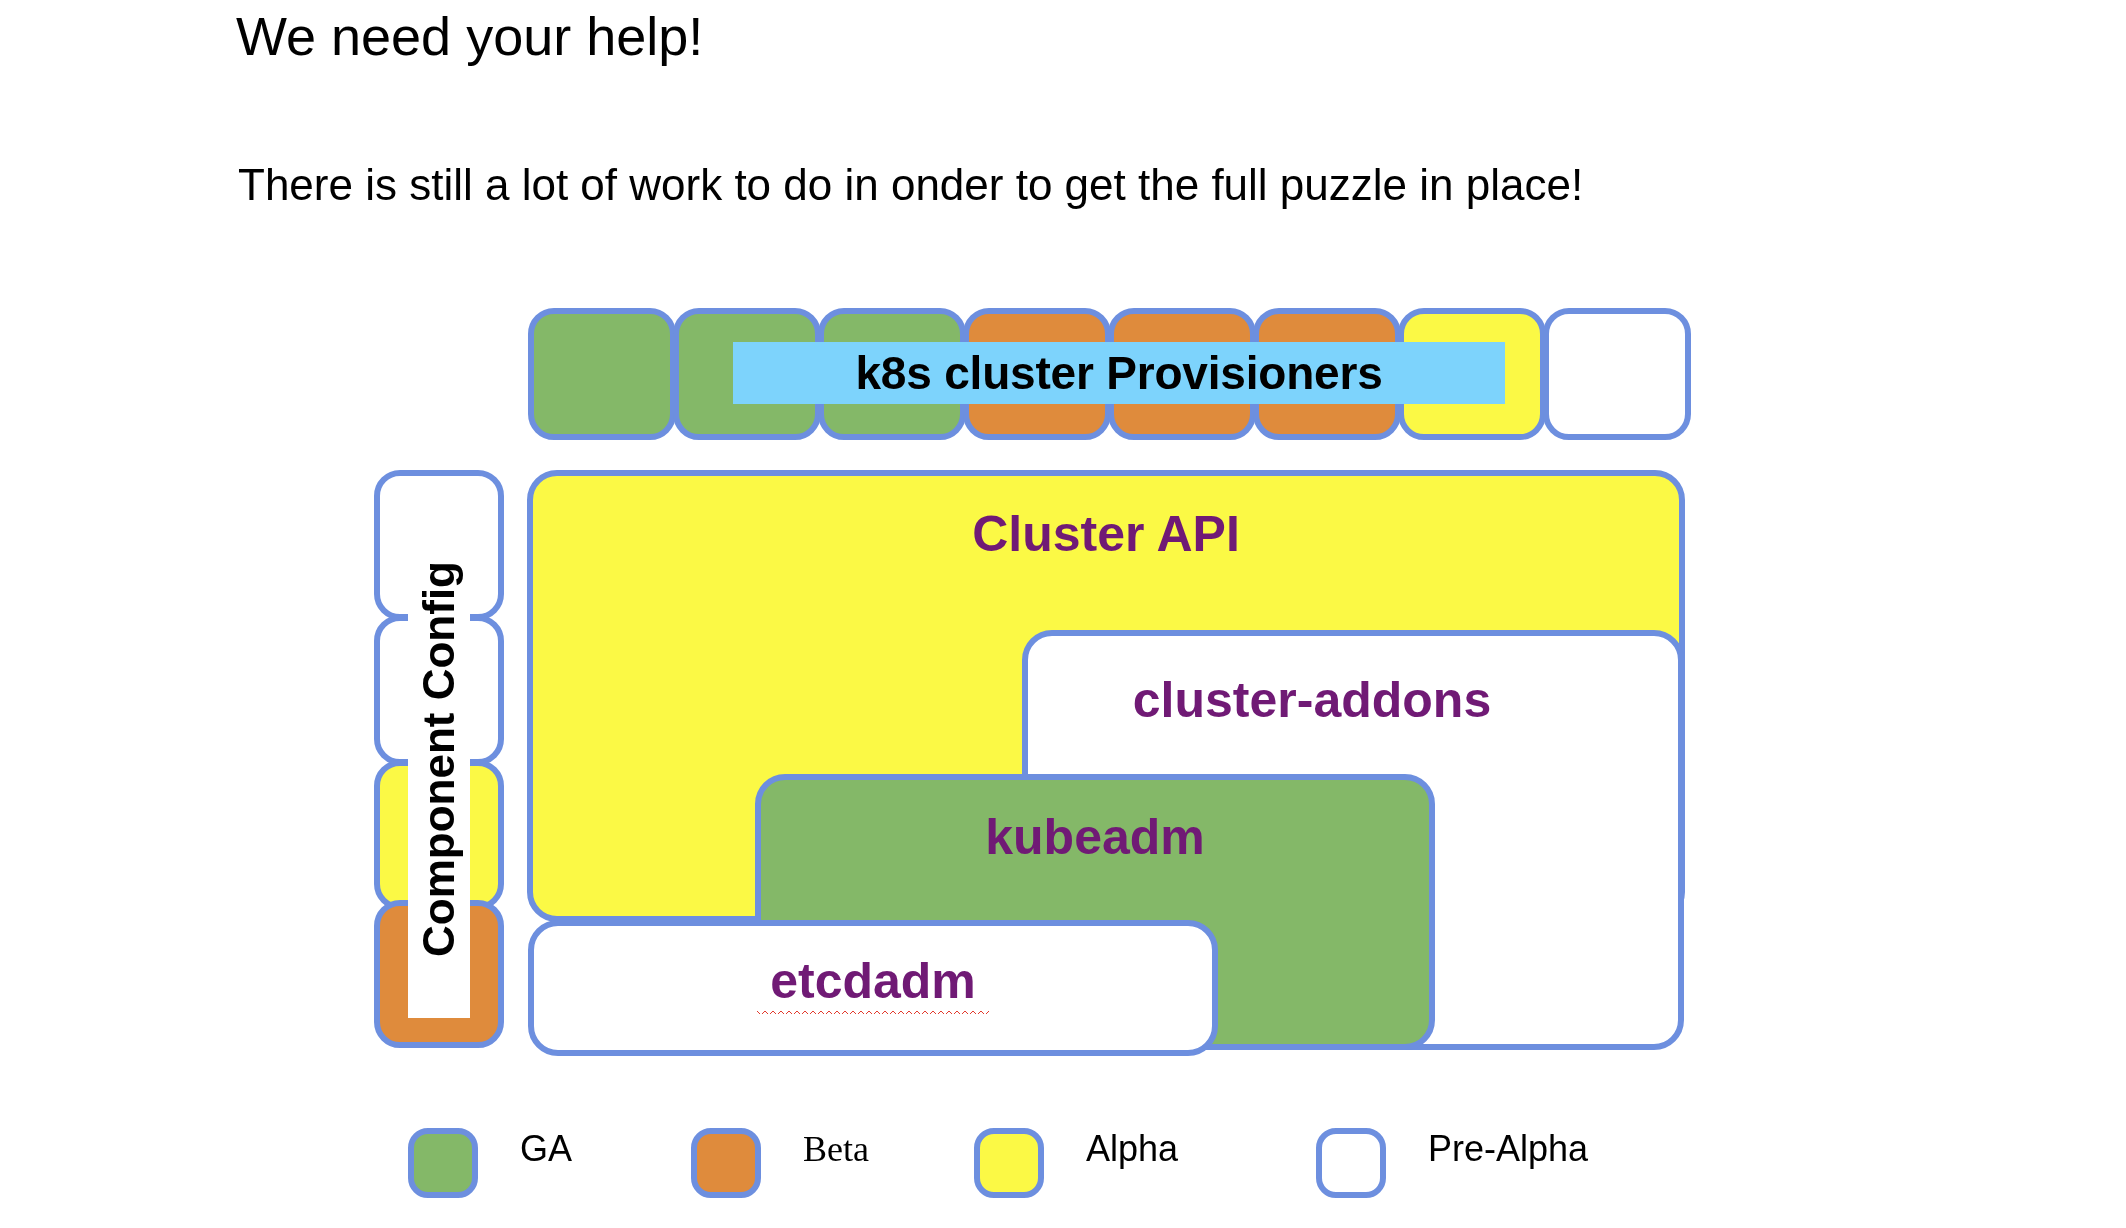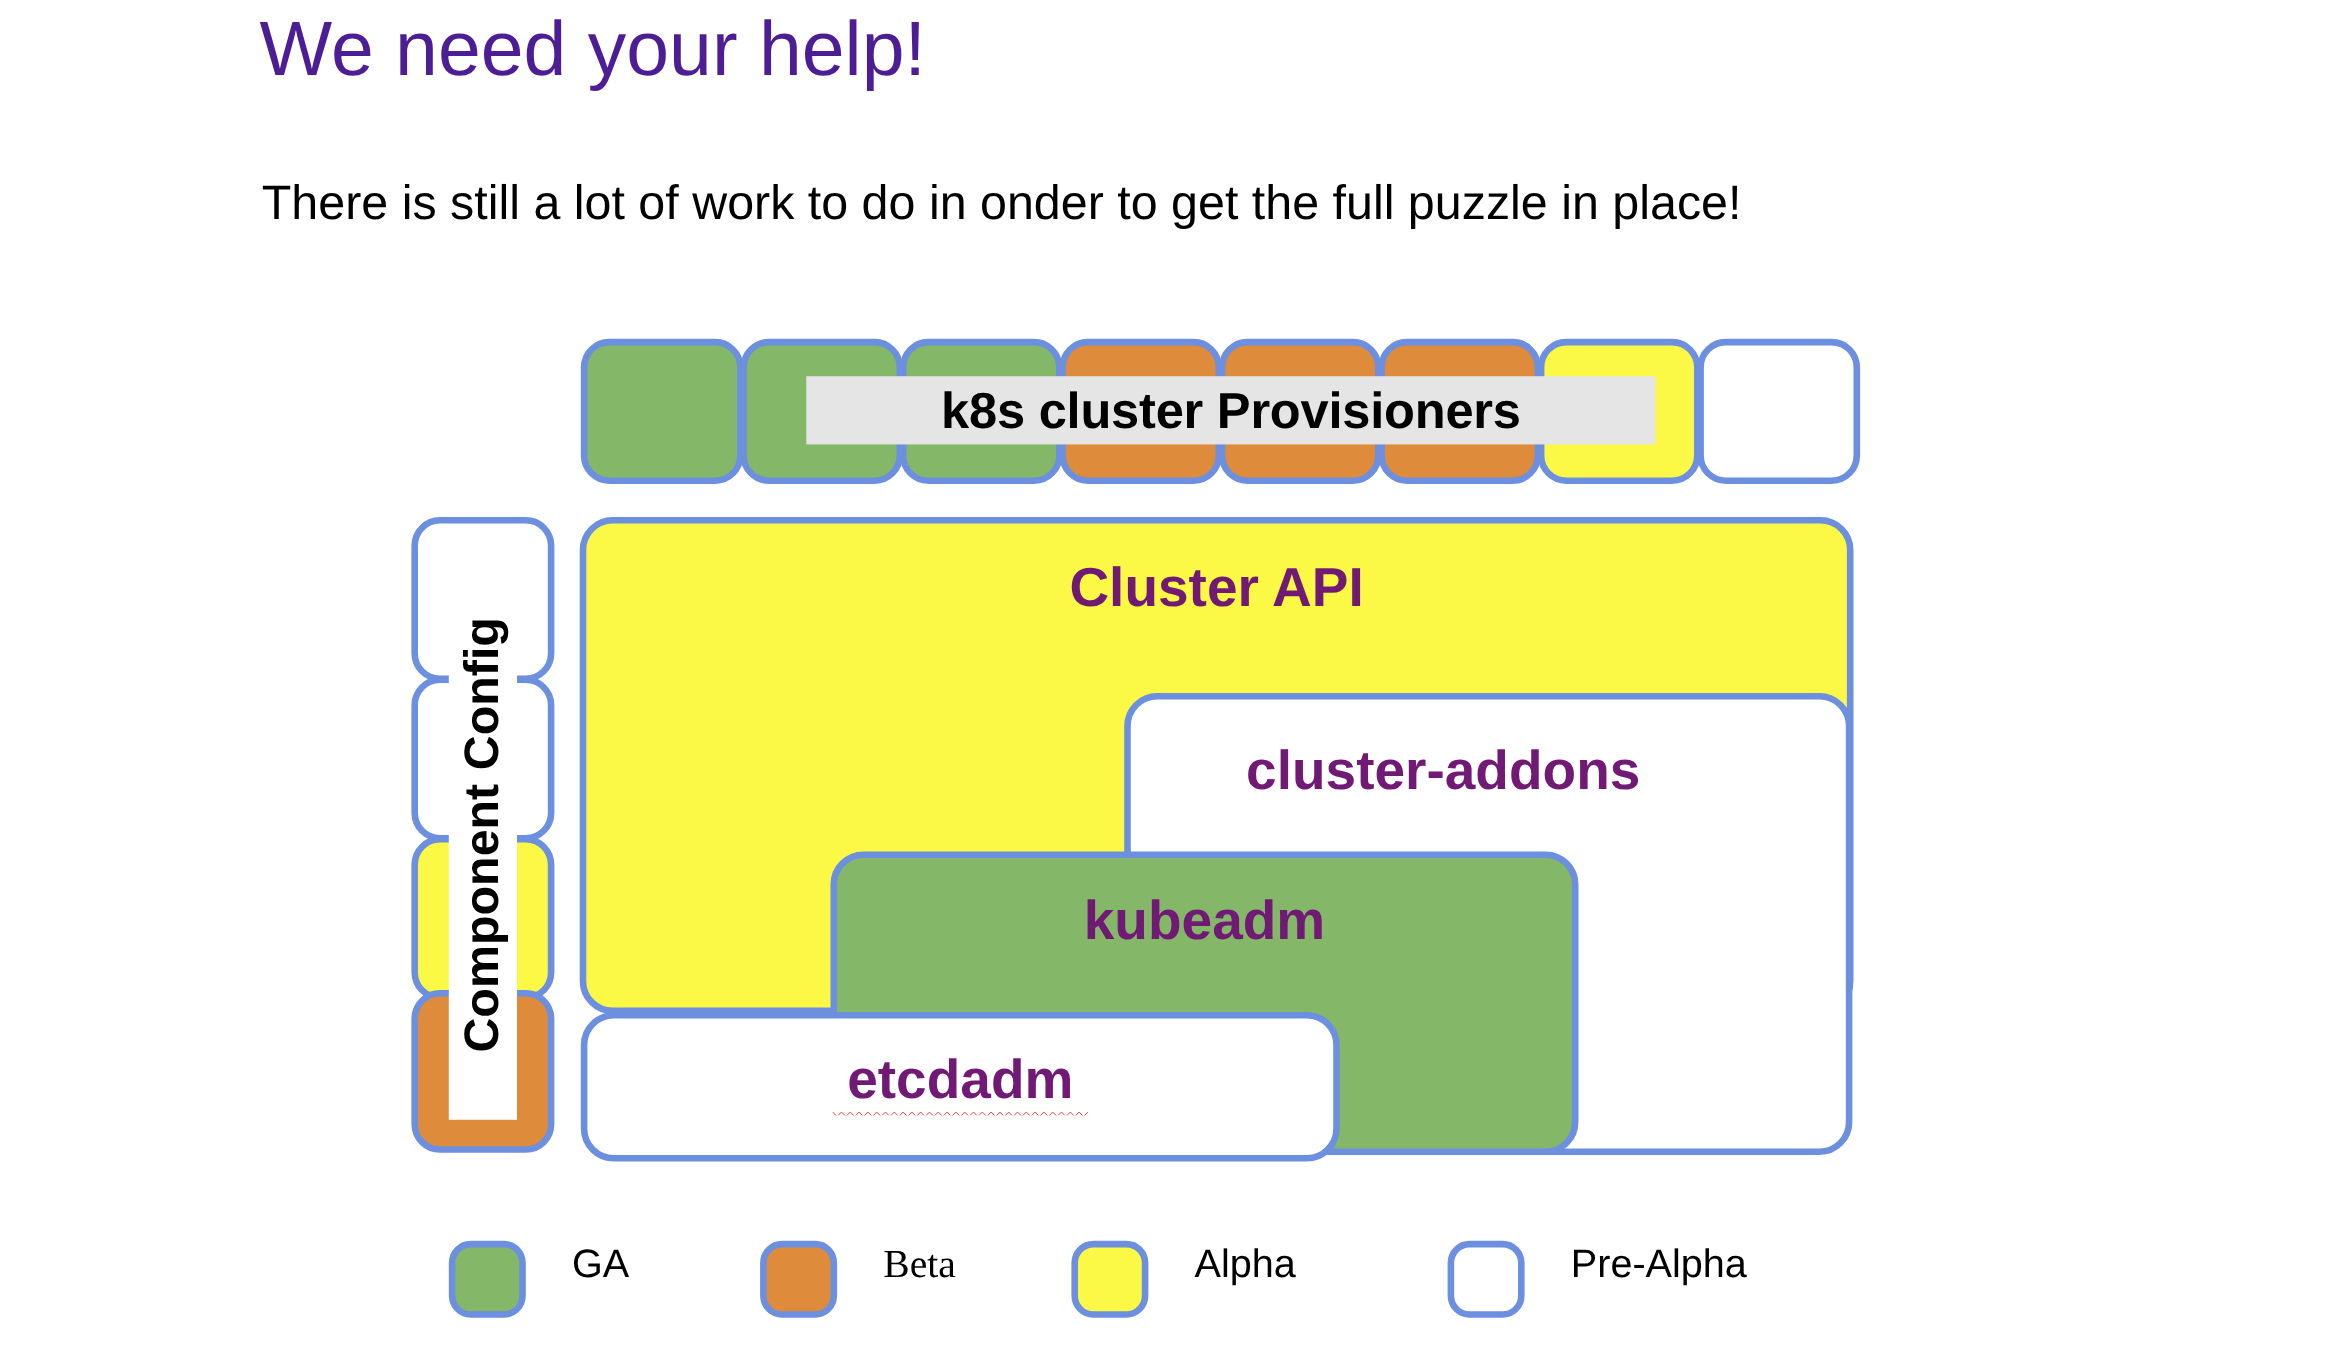--- a/index.html
+++ b/index.html
@@ -14,25 +14,25 @@
     overflow: hidden;
     font-family: "Liberation Sans", sans-serif;
     color: #000000;
   }
 
   
   #page-title {
     position: absolute;
     left: 236px;
     top: 8px;
-    font-size: 70px;
+    font-size: 54px;
     font-weight: 400;
     line-height: 1.05;
     white-space: nowrap;
-    color: #4c1d95;
+    color: #000000;
   }
   #page-subtitle {
     position: absolute;
     left: 238px;
     top: 160px;
     font-size: 44px;
     font-weight: 400;
     line-height: 1.15;
     white-space: nowrap;
     color: #000;
@@ -74,21 +74,21 @@
     box-sizing: border-box;
     border: 6px solid #6d8fdf;
     border-radius: 26px;
   }
   #provisioner-title {
     position: absolute;
     left: 733px;
     top: 342px;
     width: 772px;
     height: 62px;
-    background: #e5e5e5;
+    background: #7dd3fc;
     display: flex;
     align-items: center;
     justify-content: center;
     font-size: 46px;
     font-weight: bold;
     letter-spacing: -0.2px;
     color: #000;
   }
 
   

